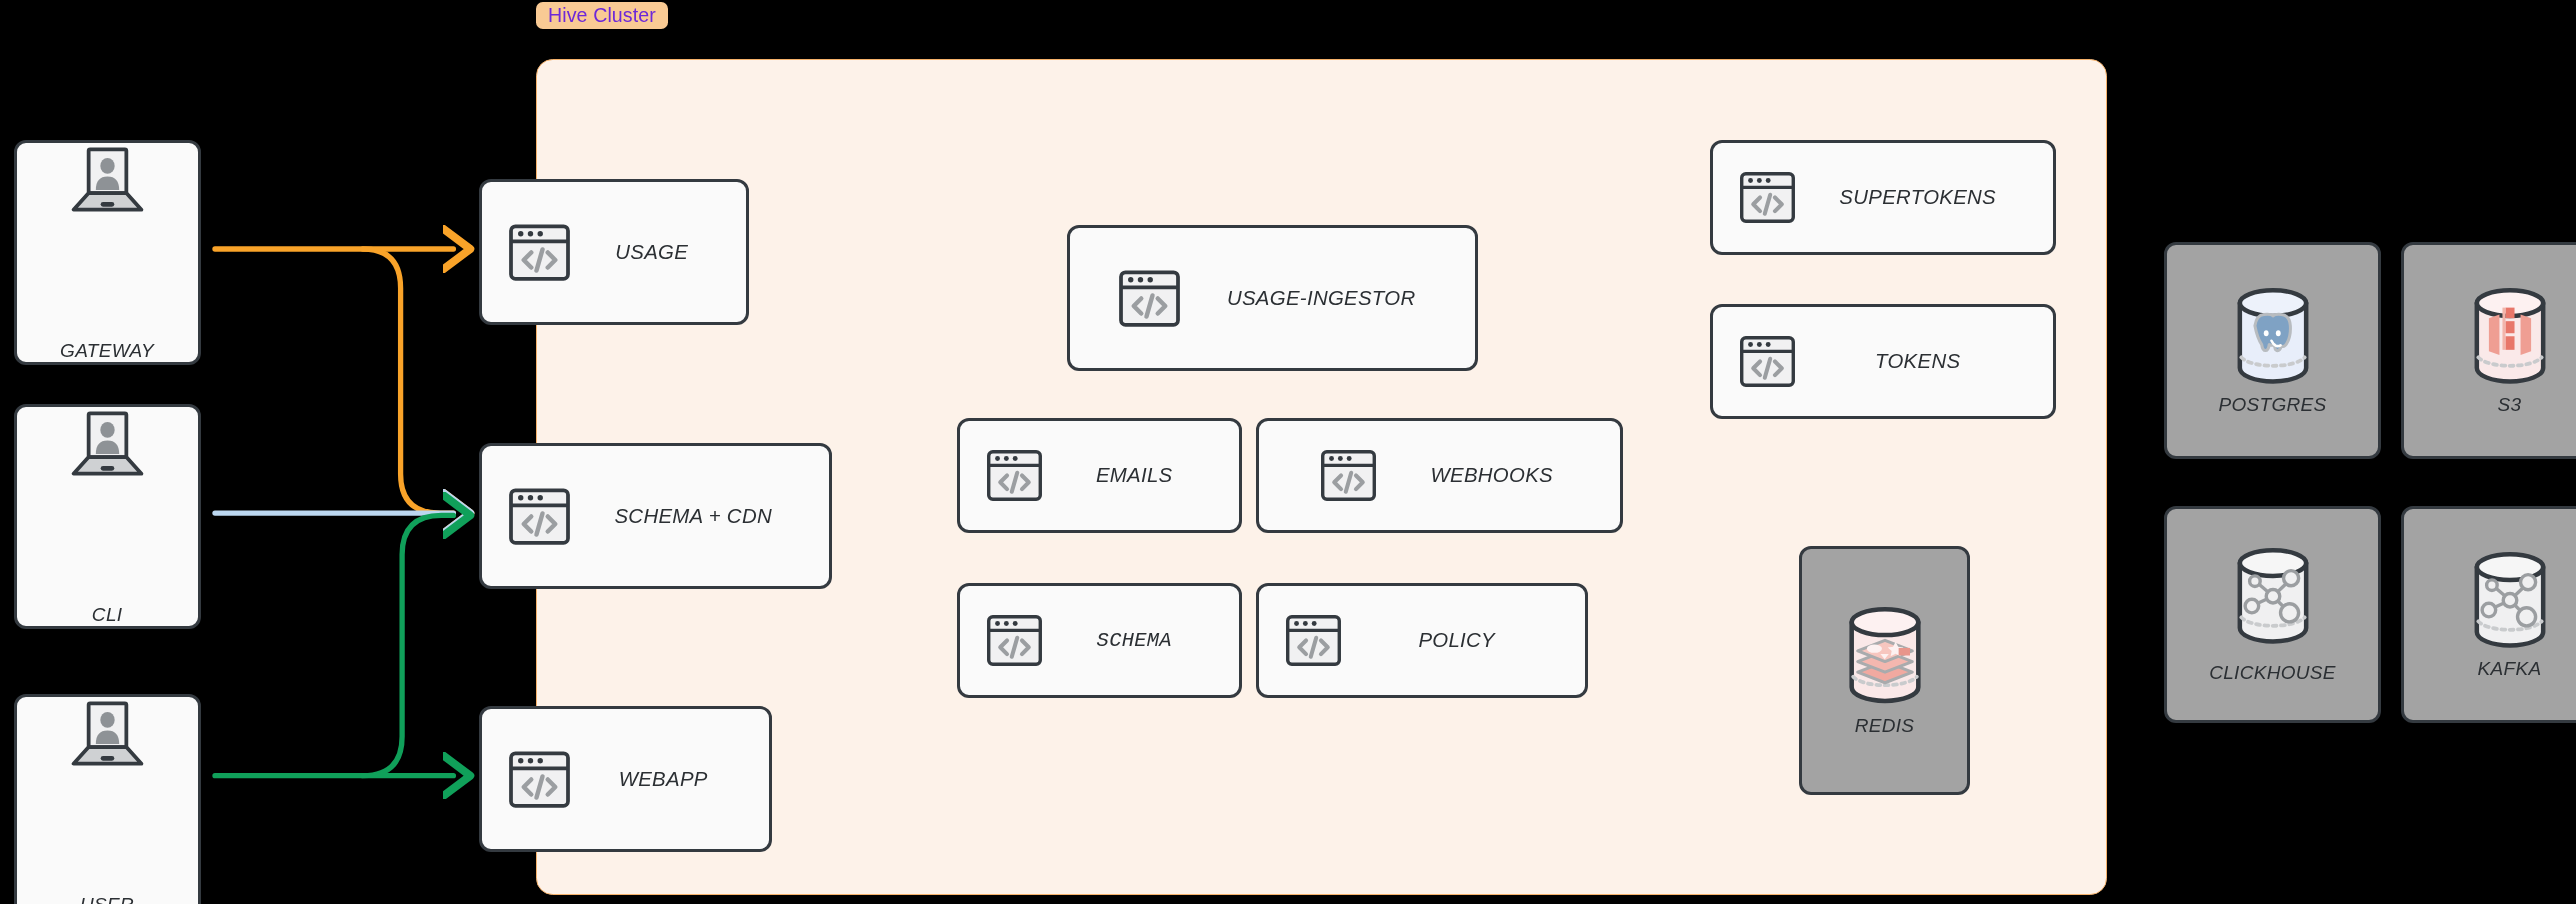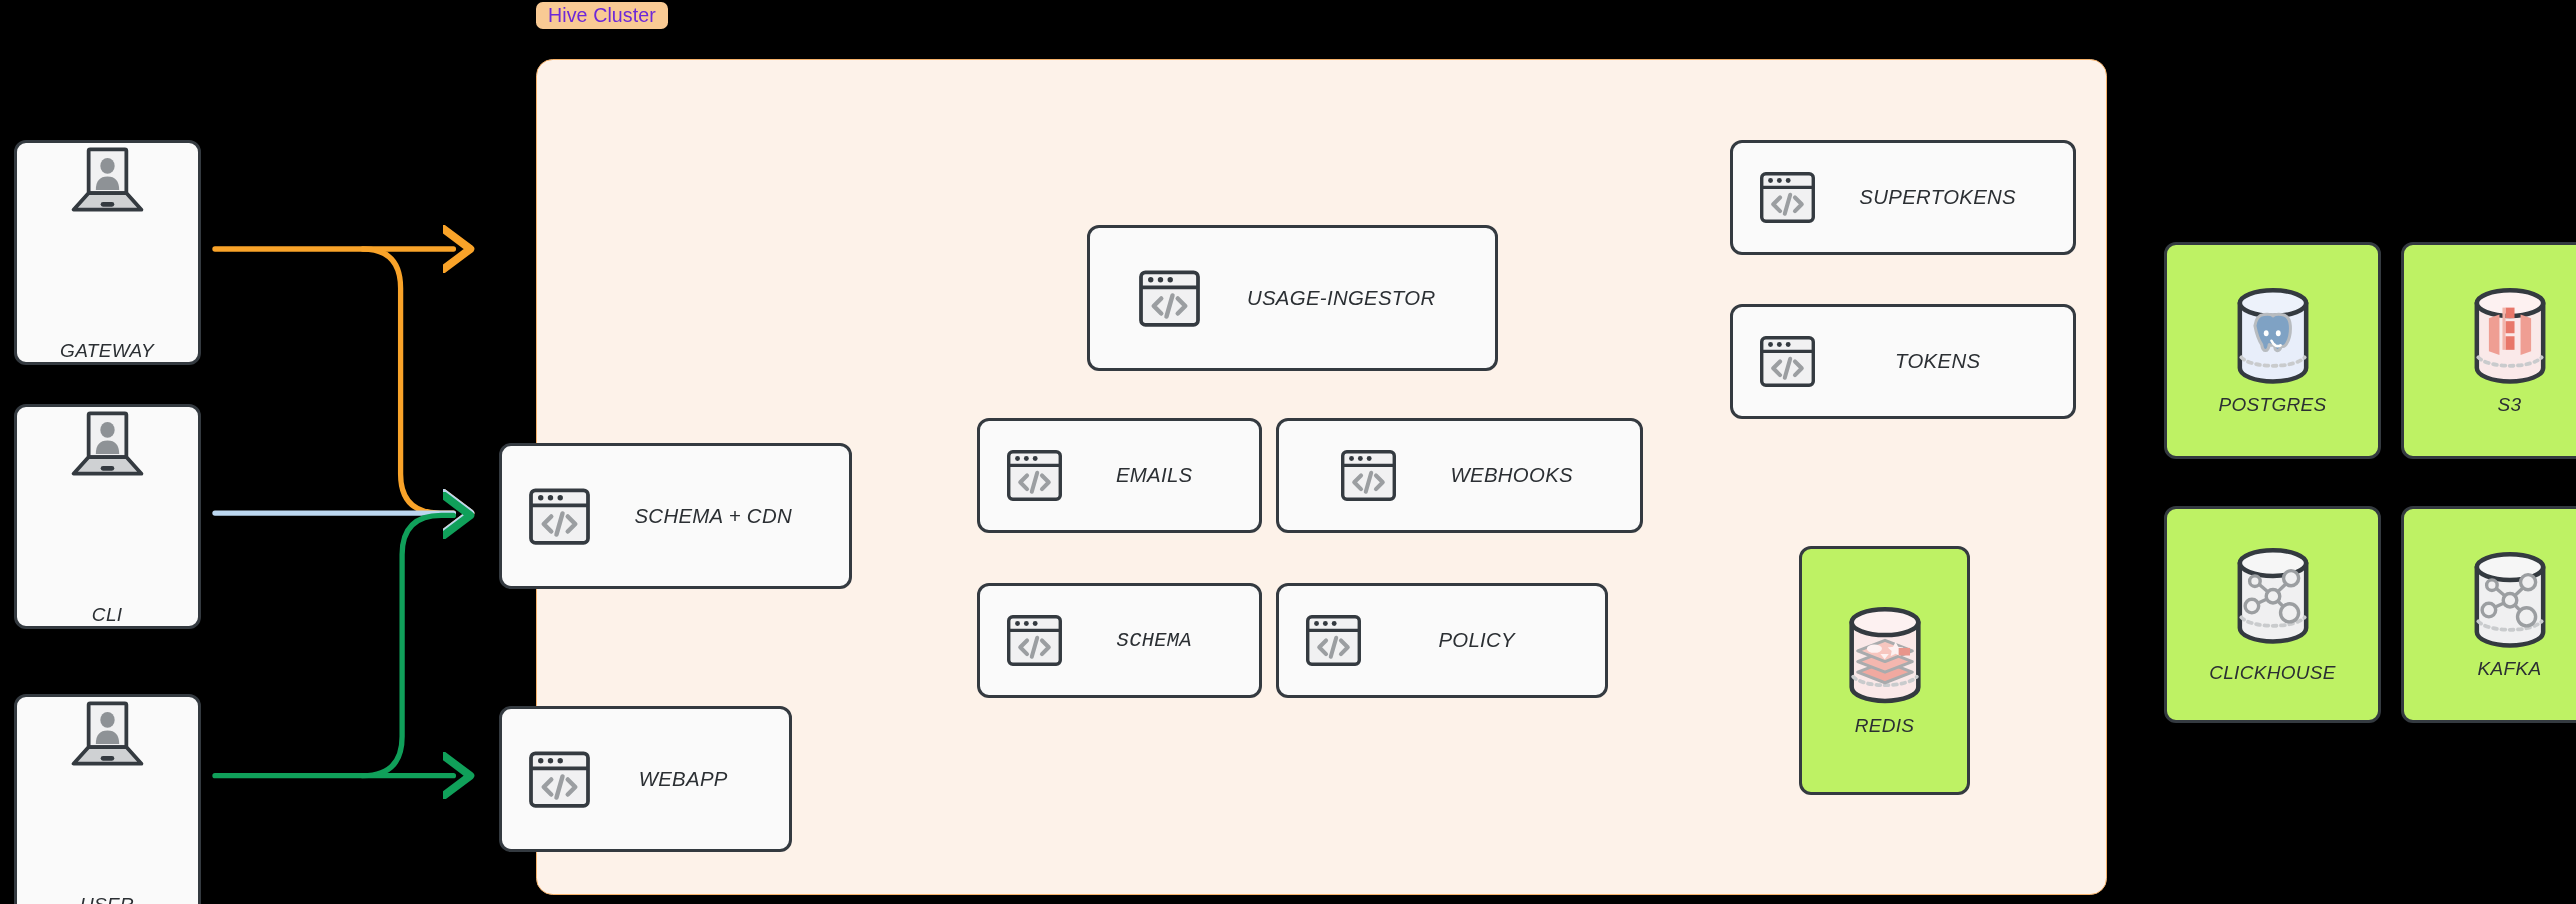--- a/index.html
+++ b/index.html
@@ -25,31 +25,31 @@
     border-radius:12px;display:flex;flex-direction:column;
     align-items:center;justify-content:space-between;gap:3px;z-index:4;
   }
   .client-label{
     font-style:italic;font-size:19px;color:#2b2f33;letter-spacing:0.3px;
     white-space:nowrap;
   }
 
   .svc{
     position:absolute;background:#fafafa;border:3.8px solid #343a40;
-    border-radius:12px;display:flex;align-items:center;z-index:5;margin-left:20px;
+    border-radius:12px;display:flex;align-items:center;z-index:5;
   }
   .svc .ic{margin-left:26px;flex:0 0 auto;}
   .svc .lab{
     flex:1;text-align:center;font-style:italic;font-size:20.4px;
     color:#2b2f33;letter-spacing:0.3px;white-space:nowrap;
     padding-right:13.6px;
   }
 
   .db-card{
-    position:absolute;background:#bef264;border:3.8px solid #343a40;
+    position:absolute;background:#a3a3a3;border:3.8px solid #343a40;
     border-radius:12px;display:flex;flex-direction:column;
     align-items:center;justify-content:center;gap:7.5px;z-index:4;
   }
   .db-label{
     font-style:italic;font-size:19px;color:#2b2f33;letter-spacing:0.3px;
     white-space:nowrap;
   }
 
   .edges{position:absolute;left:0;top:0;width:2576px;height:904px;
          z-index:3;pointer-events:none;}
@@ -124,20 +124,35 @@
         <ellipse cx="59" cy="30" rx="9.5" ry="10.5" fill="#8e9296"></ellipse>
         <path d="M43.5,62 q0,-18 15.5,-18 q15.5,0 15.5,18 z" fill="#8e9296"></path>
         <path d="M34,66 L14,88 L104,88 L84,66 Z" fill="#cfd1d3" stroke="#343a40" stroke-width="5" stroke-linejoin="round"></path>
         <line x1="34" y1="66" x2="84" y2="66" stroke="#343a40" stroke-width="3" stroke-dasharray="4 4"></line>
         <rect x="50" y="78" width="18" height="6" rx="3" fill="#343a40"></rect>
       </svg>
     </span>
     <span class="client-label">USER</span>
   </div>
 
+  <div class="svc" style="left:479px;top:179px;width:264px;height:140px;">
+    <span class="ic">
+      <svg width="63" height="63" viewBox="0 0 84 84">
+        <rect x="4" y="7" width="76" height="70" rx="6" fill="#f1f1f2" stroke="#343a40" stroke-width="5"></rect>
+        <path d="M4,27 L80,27" stroke="#343a40" stroke-width="5"></path>
+        <circle cx="17" cy="17" r="3.6" fill="#343a40"></circle>
+        <circle cx="30" cy="17" r="3.6" fill="#343a40"></circle>
+        <circle cx="43" cy="17" r="3.6" fill="#343a40"></circle>
+        <path d="M31,42 L21,52 L31,62" fill="none" stroke="#9b9ea1" stroke-width="6" stroke-linecap="round" stroke-linejoin="round"></path>
+        <path d="M53,42 L63,52 L53,62" fill="none" stroke="#9b9ea1" stroke-width="6" stroke-linecap="round" stroke-linejoin="round"></path>
+        <path d="M46,38 L38,66" fill="none" stroke="#9b9ea1" stroke-width="6" stroke-linecap="round"></path>
+      </svg>
+    </span>
+    <span class="lab">USAGE</span>
+  </div>
 
   <div class="svc" style="left:479px;top:443px;width:347px;height:140px;">
     <span class="ic">
       <svg width="63" height="63" viewBox="0 0 84 84">
         <rect x="4" y="7" width="76" height="70" rx="6" fill="#f1f1f2" stroke="#343a40" stroke-width="5"></rect>
         <path d="M4,27 L80,27" stroke="#343a40" stroke-width="5"></path>
         <circle cx="17" cy="17" r="3.6" fill="#343a40"></circle>
         <circle cx="30" cy="17" r="3.6" fill="#343a40"></circle>
         <circle cx="43" cy="17" r="3.6" fill="#343a40"></circle>
         <path d="M31,42 L21,52 L31,62" fill="none" stroke="#9b9ea1" stroke-width="6" stroke-linecap="round" stroke-linejoin="round"></path>

